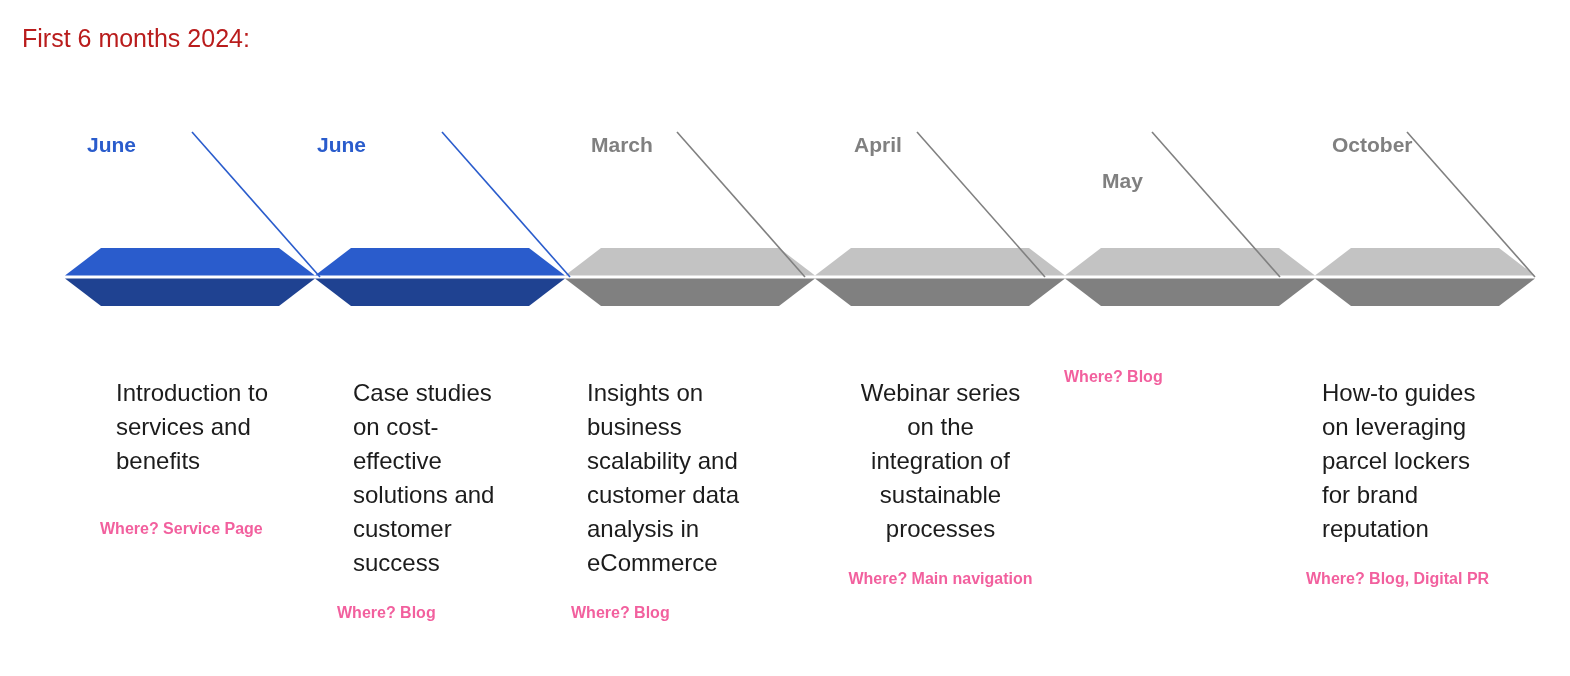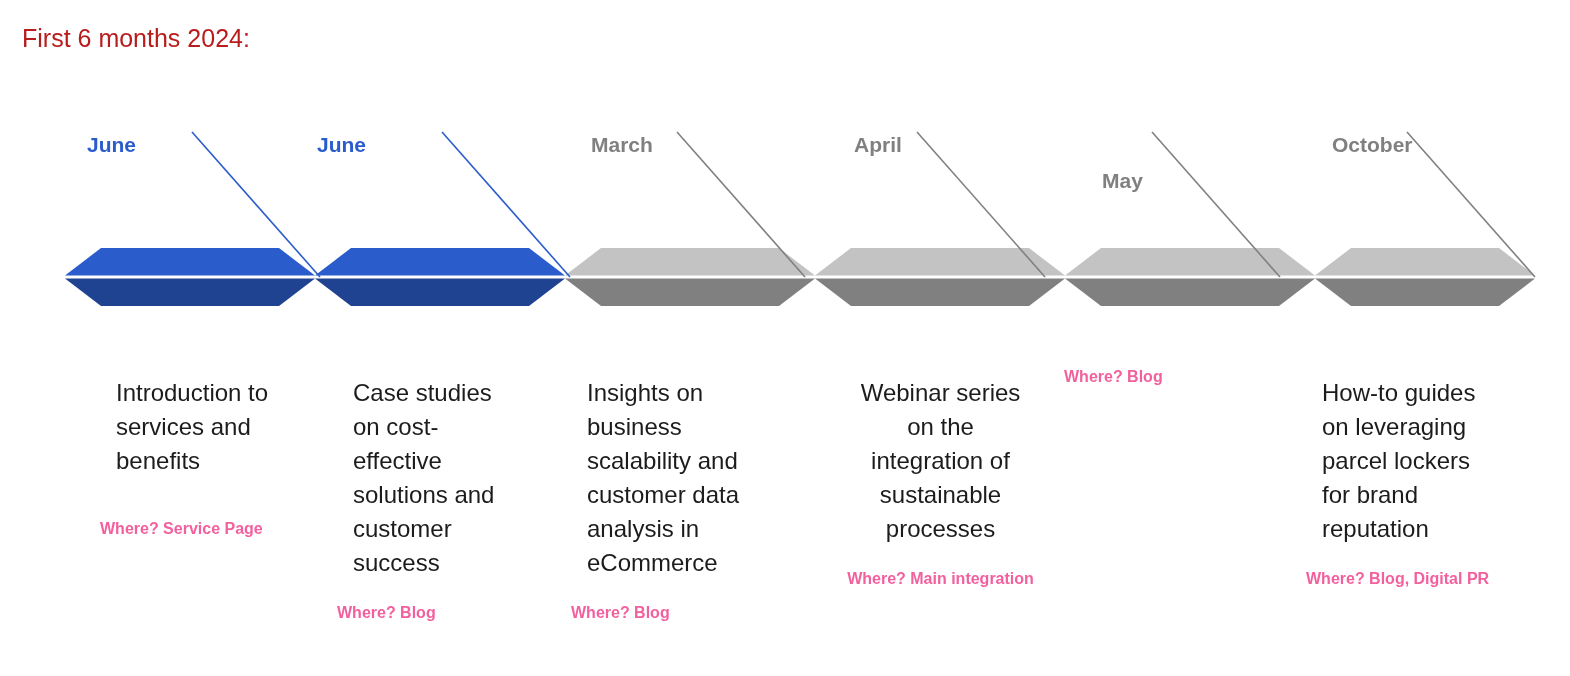--- a/index.html
+++ b/index.html
@@ -140,21 +140,21 @@
       <div class="column" style="left: 337px;">
         <p class="col-desc">Case studies on cost-effective solutions and customer success</p>
         <p class="col-where">Where? Blog</p>
       </div>
       <div class="column" style="left: 571px;">
         <p class="col-desc">Insights on business scalability and customer data analysis in eCommerce</p>
         <p class="col-where">Where? Blog</p>
       </div>
       <div class="column" style="left: 843px; text-align: center;">
         <p class="col-desc">Webinar series on the integration of sustainable processes</p>
-        <p class="col-where">Where? Main integration</p>
+        <p class="col-where">Where? Main navigation</p>
       </div>
       <div class="column" style="left: 1064px;">
         <p class="col-where">Where? Blog</p>
       </div>
       <div class="column" style="left: 1306px;">
         <p class="col-desc">How-to guides on leveraging parcel lockers for brand reputation</p>
         <p class="col-where">Where? Blog, Digital PR</p>
       </div>
     </div>
 

